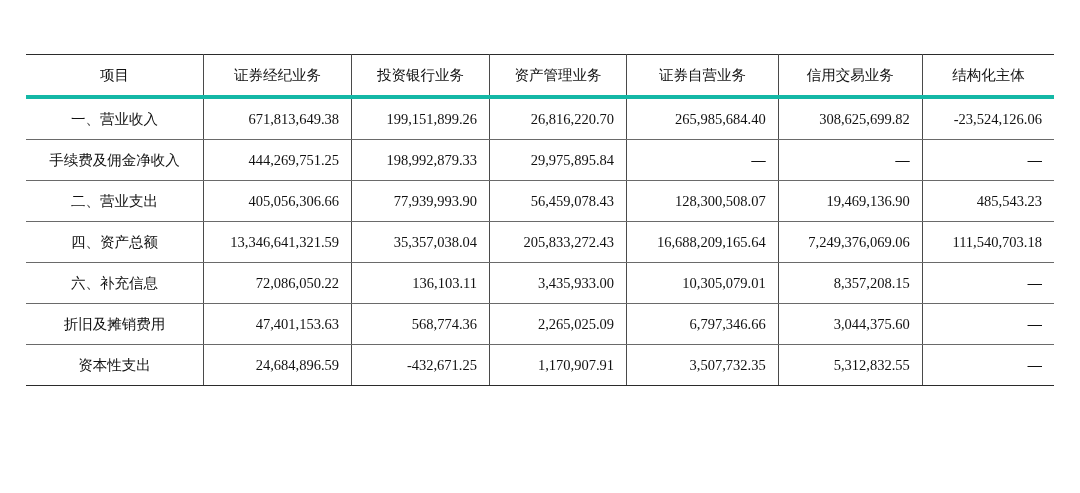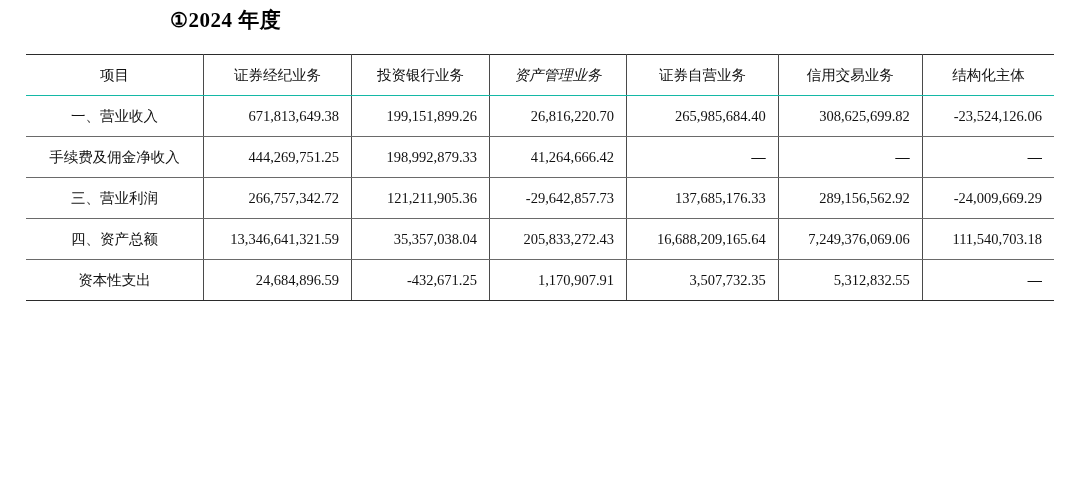--- a/index.html
+++ b/index.html
@@ -47,21 +47,21 @@
     border-left: 1px solid #4a4a4a;
     border-right: 1px solid #4a4a4a;
     padding: 0 12px;
     height: 40px;
     vertical-align: middle;
     background: #fff;
     font-weight: normal;
   }
   table.fin thead th {
     border-top: 1.6px solid #2b2b2b;
-    border-bottom: 1px solid #14b8a6;
+    border-bottom: 4px solid #14b8a6;
     text-align: center;
     font-size: 14.5px;
   }
   table.fin tbody td {
     border-bottom: 1px solid #6a6a6a;
   }
   table.fin tbody tr:last-child td {
     border-bottom: 1.6px solid #2b2b2b;
   }
   table.fin th:first-child,
@@ -86,33 +86,30 @@
     text-align: right;
     font-family: Liberation Serif, serif;
     white-space: nowrap;
     padding-right: 14px;
   }
   td.num.dash {
     font-family: "Liberation Sans", sans-serif;
   }
   .col-a { width: 142px; font-family: Liberation Mono, monospace; }
   .col-b { width: 142px; }
-  .col-c { width: 140px; font-style: italic; }
+  .col-c { width: 140px; }
   .col-d { width: 150px; }
   .col-e { width: 142px; margin-top: 20px; }
   .col-f { width: 130px; }
 </style>
 </head>
 <body>
 
 <div class="page">
 
-  <div class="heading">
-    <span class="circled">①</span><span>2024 年度</span>
-  </div>
 
   <table class="fin">
     <thead>
       <tr>
         <th class="col-item">项目</th>
         <th class="col-a">证券经纪业务</th>
         <th class="col-b">投资银行业务</th>
         <th class="col-c">资产管理业务</th>
         <th class="col-d">证券自营业务</th>
         <th class="col-e">信用交易业务</th>
@@ -126,42 +123,60 @@
         <td class="num">199,151,899.26</td>
         <td class="num">26,816,220.70</td>
         <td class="num">265,985,684.40</td>
         <td class="num">308,625,699.82</td>
         <td class="num">-23,524,126.06</td>
       </tr>
       <tr>
         <td class="col-item">手续费及佣金净收入</td>
         <td class="num">444,269,751.25</td>
         <td class="num">198,992,879.33</td>
-        <td class="num">41,264,666.42</td>
+        <td class="num">29,975,895.84</td>
         <td class="num dash">—</td>
         <td class="num dash">—</td>
         <td class="num dash">—</td>
       </tr>
       <tr>
-        <td class="col-item">三、营业利润</td>
-        <td class="num">266,757,342.72</td>
-        <td class="num">121,211,905.36</td>
-        <td class="num">-29,642,857.73</td>
-        <td class="num">137,685,176.33</td>
-        <td class="num">289,156,562.92</td>
-        <td class="num">-24,009,669.29</td>
+        <td class="col-item">二、营业支出</td>
+        <td class="num">405,056,306.66</td>
+        <td class="num">77,939,993.90</td>
+        <td class="num">56,459,078.43</td>
+        <td class="num">128,300,508.07</td>
+        <td class="num">19,469,136.90</td>
+        <td class="num">485,543.23</td>
       </tr>
       <tr>
         <td class="col-item">四、资产总额</td>
         <td class="num">13,346,641,321.59</td>
         <td class="num">35,357,038.04</td>
         <td class="num">205,833,272.43</td>
         <td class="num">16,688,209,165.64</td>
         <td class="num">7,249,376,069.06</td>
         <td class="num">111,540,703.18</td>
+      </tr>
+      <tr>
+        <td class="col-item">六、补充信息</td>
+        <td class="num">72,086,050.22</td>
+        <td class="num">136,103.11</td>
+        <td class="num">3,435,933.00</td>
+        <td class="num">10,305,079.01</td>
+        <td class="num">8,357,208.15</td>
+        <td class="num dash">—</td>
+      </tr>
+      <tr>
+        <td class="col-item">折旧及摊销费用</td>
+        <td class="num">47,401,153.63</td>
+        <td class="num">568,774.36</td>
+        <td class="num">2,265,025.09</td>
+        <td class="num">6,797,346.66</td>
+        <td class="num">3,044,375.60</td>
+        <td class="num dash">—</td>
       </tr>
       <tr>
         <td class="col-item">资本性支出</td>
         <td class="num">24,684,896.59</td>
         <td class="num">-432,671.25</td>
         <td class="num">1,170,907.91</td>
         <td class="num">3,507,732.35</td>
         <td class="num">5,312,832.55</td>
         <td class="num dash">—</td>
       </tr>

